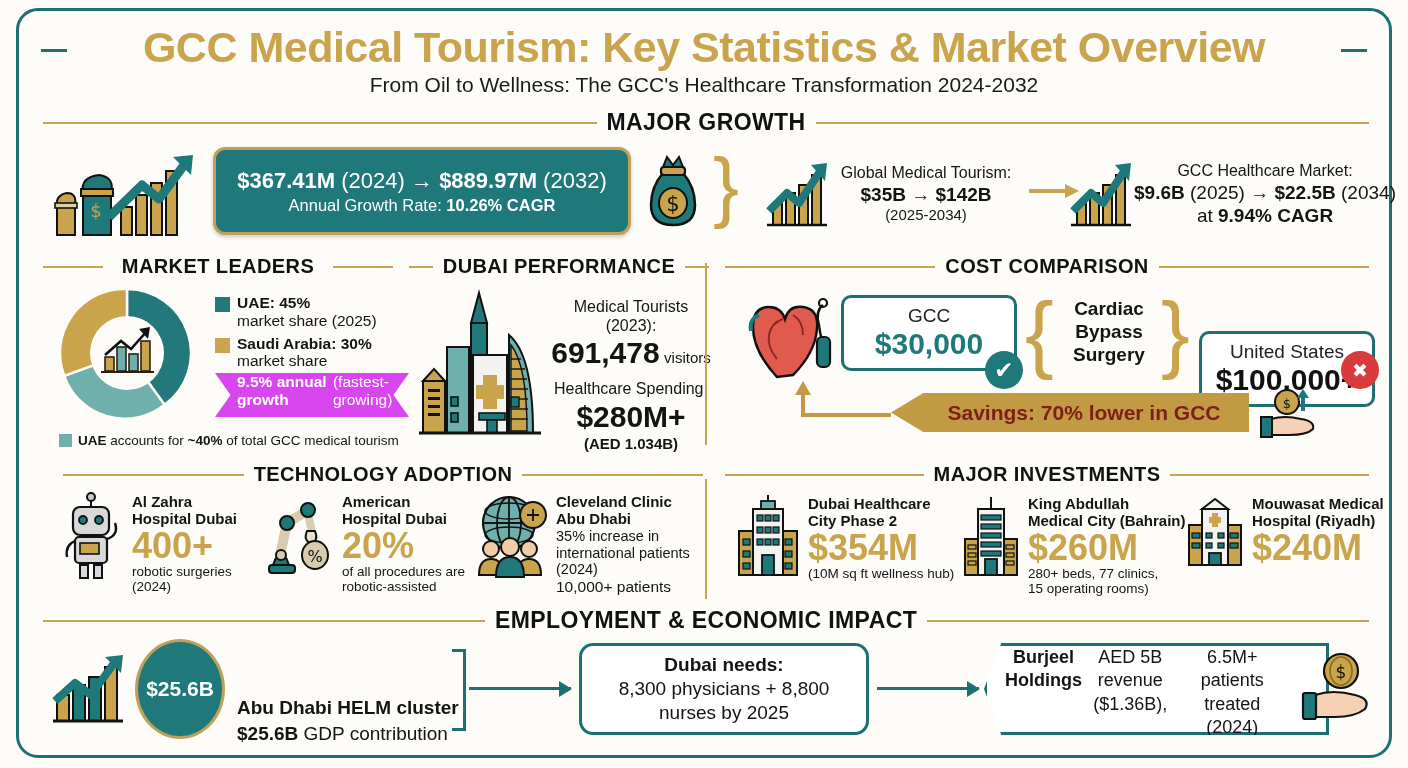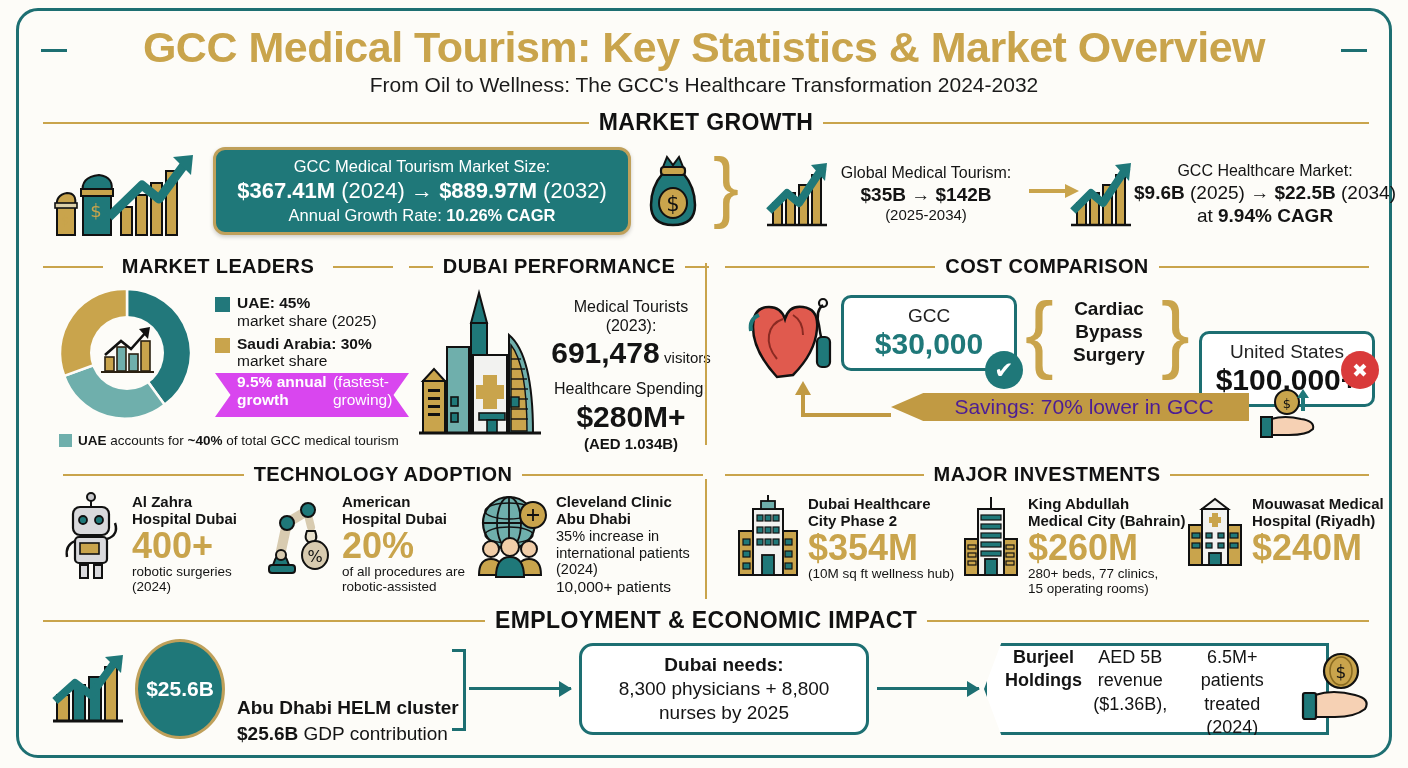--- a/index.html
+++ b/index.html
@@ -81,25 +81,25 @@
     display: flex; flex-direction: column; justify-content: center;
   }
   .cost-box .lab { font-size: 19px; color: #222; }
   .cost-box .val { font-size: 30px; font-weight: 700; }
   .badge {
     position: absolute; width: 38px; height: 38px; border-radius: 50%;
     color: #fff; font-size: 23px; display: flex; align-items: center; justify-content: center;
   }
   .brace { position: absolute; color: #c9a44c; font-size: 86px; line-height: 1; font-weight: 300; }
   .savings-arrow {
-    position: absolute; left: 872px; top: 382px; width: 358px; height: 28px;
-    background: #c19a43; color: #4c1d95;
+    position: absolute; left: 872px; top: 382px; width: 358px; height: 39px;
+    background: #c19a43; color: #7f1d1d;
     clip-path: polygon(9% 0, 100% 0, 100% 100%, 9% 100%, 9% 100%, 0 50%);
     display: flex; align-items: center; justify-content: center;
-    font-size: 21px; font-weight: 400; padding-left: 28px;
+    font-size: 21px; font-weight: 700; padding-left: 28px;
   }
 
   
   .item { position: absolute; display: flex; gap: 9px; }
   .item .body { line-height: 1.16; }
   .item .name { font-size: 15px; font-weight: 700; }
   .item .big { font-size: 36px; font-weight: 700; color: #c9a44c; line-height: 1.0; }
   .item .sub { font-size: 13.5px; }
 
   
@@ -137,41 +137,40 @@
 
 <div class="frame">
 
   <div class="title-rule" style="left:22px;"></div>
   <div class="title">GCC Medical Tourism: Key Statistics &amp; Market Overview</div>
   <div class="title-rule" style="right:22px;"></div>
   <div class="subtitle">From Oil to Wellness: The GCC's Healthcare Transformation 2024-2032</div>
 
   <div class="sect big" style="left:24px; top:98px; width:1326px;">
     <div class="line"></div>
-    <div class="label">MARKET GROWTH</div>
+    <div class="label">MAJOR GROWTH</div>
     <div class="line"></div>
   </div>
 
   <svg style="position:absolute;left:28px;top:136px;" width="150" height="90" viewBox="0 0 150 90">
     <path d="M10 88 L10 60 Q8 48 20 46 Q30 46 28 58 L28 88 Z" fill="#c9a44c" stroke="#111" stroke-width="2"></path>
     <path d="M36 88 L36 46 Q33 30 52 28 Q68 30 64 46 L64 88 Z" fill="#1f7879" stroke="#111" stroke-width="2"></path>
     <rect x="34" y="42" width="32" height="7" fill="#c9a44c" stroke="#111" stroke-width="2"></rect>
     <rect x="8" y="56" width="22" height="5" fill="#ddd0a8" stroke="#111" stroke-width="1.6"></rect>
     <text x="49" y="70" font-size="18" font-family="DejaVu Sans" fill="#c9a44c" text-anchor="middle">$</text>
     <text x="18" y="78" font-size="12" font-family="DejaVu Sans" fill="#c9a44c" text-anchor="middle">$</text>
     <rect x="74" y="60" width="11" height="28" fill="#c9a44c" stroke="#111" stroke-width="2"></rect>
     <rect x="89" y="48" width="11" height="40" fill="#c9a44c" stroke="#111" stroke-width="2"></rect>
     <rect x="104" y="36" width="11" height="52" fill="#c9a44c" stroke="#111" stroke-width="2"></rect>
     <rect x="119" y="24" width="11" height="64" fill="#c9a44c" stroke="#111" stroke-width="2"></rect>
     <path d="M62 70 L95 38 L112 52 L140 14" fill="none" stroke="#1f7879" stroke-width="9" stroke-linejoin="round"></path>
     <path d="M126 10 L146 8 L144 28 Z" fill="#1f7879"></path>
   </svg>
 
   <div class="mg-box">
-    <div class="l1">GCC Medical Tourism Market Size:</div>
     <div class="l2">
       <span class="b">$367.41M</span>
       <span>(2024)</span>
       <span>→</span>
       <span class="b">$889.97M</span>
       <span>(2032)</span>
     </div>
     <div class="l3">
       <span>Annual Growth Rate:</span>
       <span class="b">10.26% CAGR</span>

